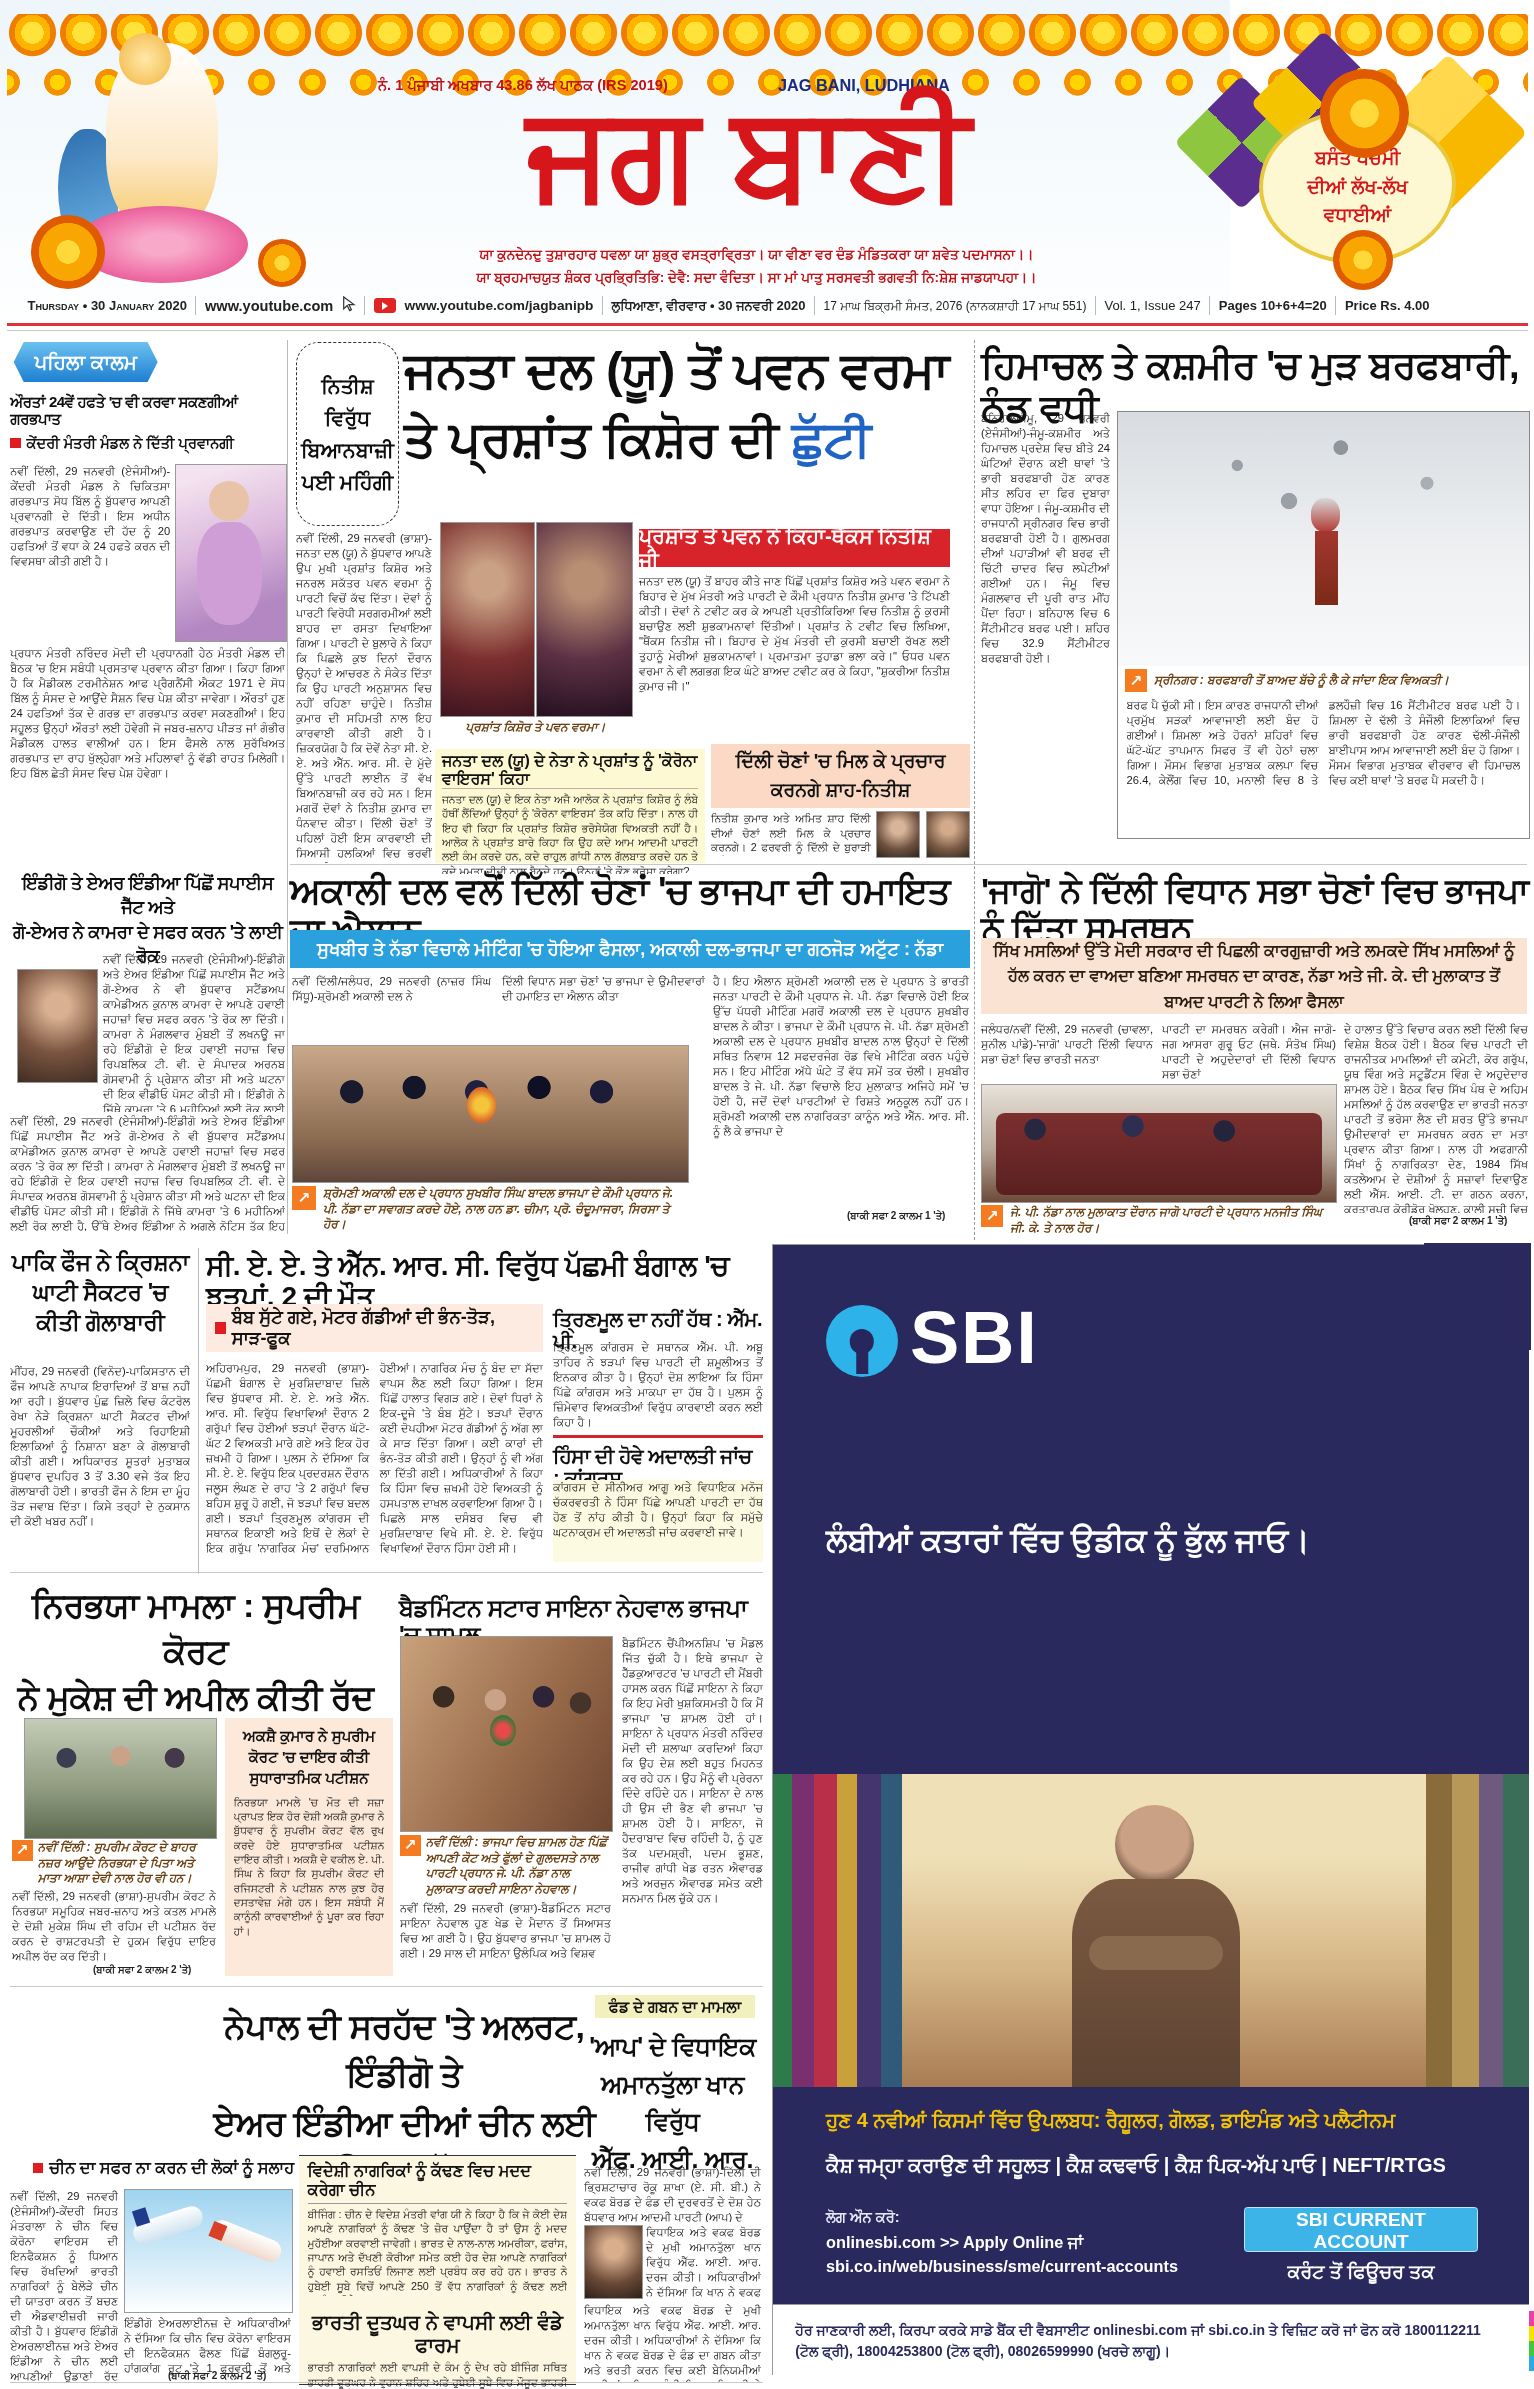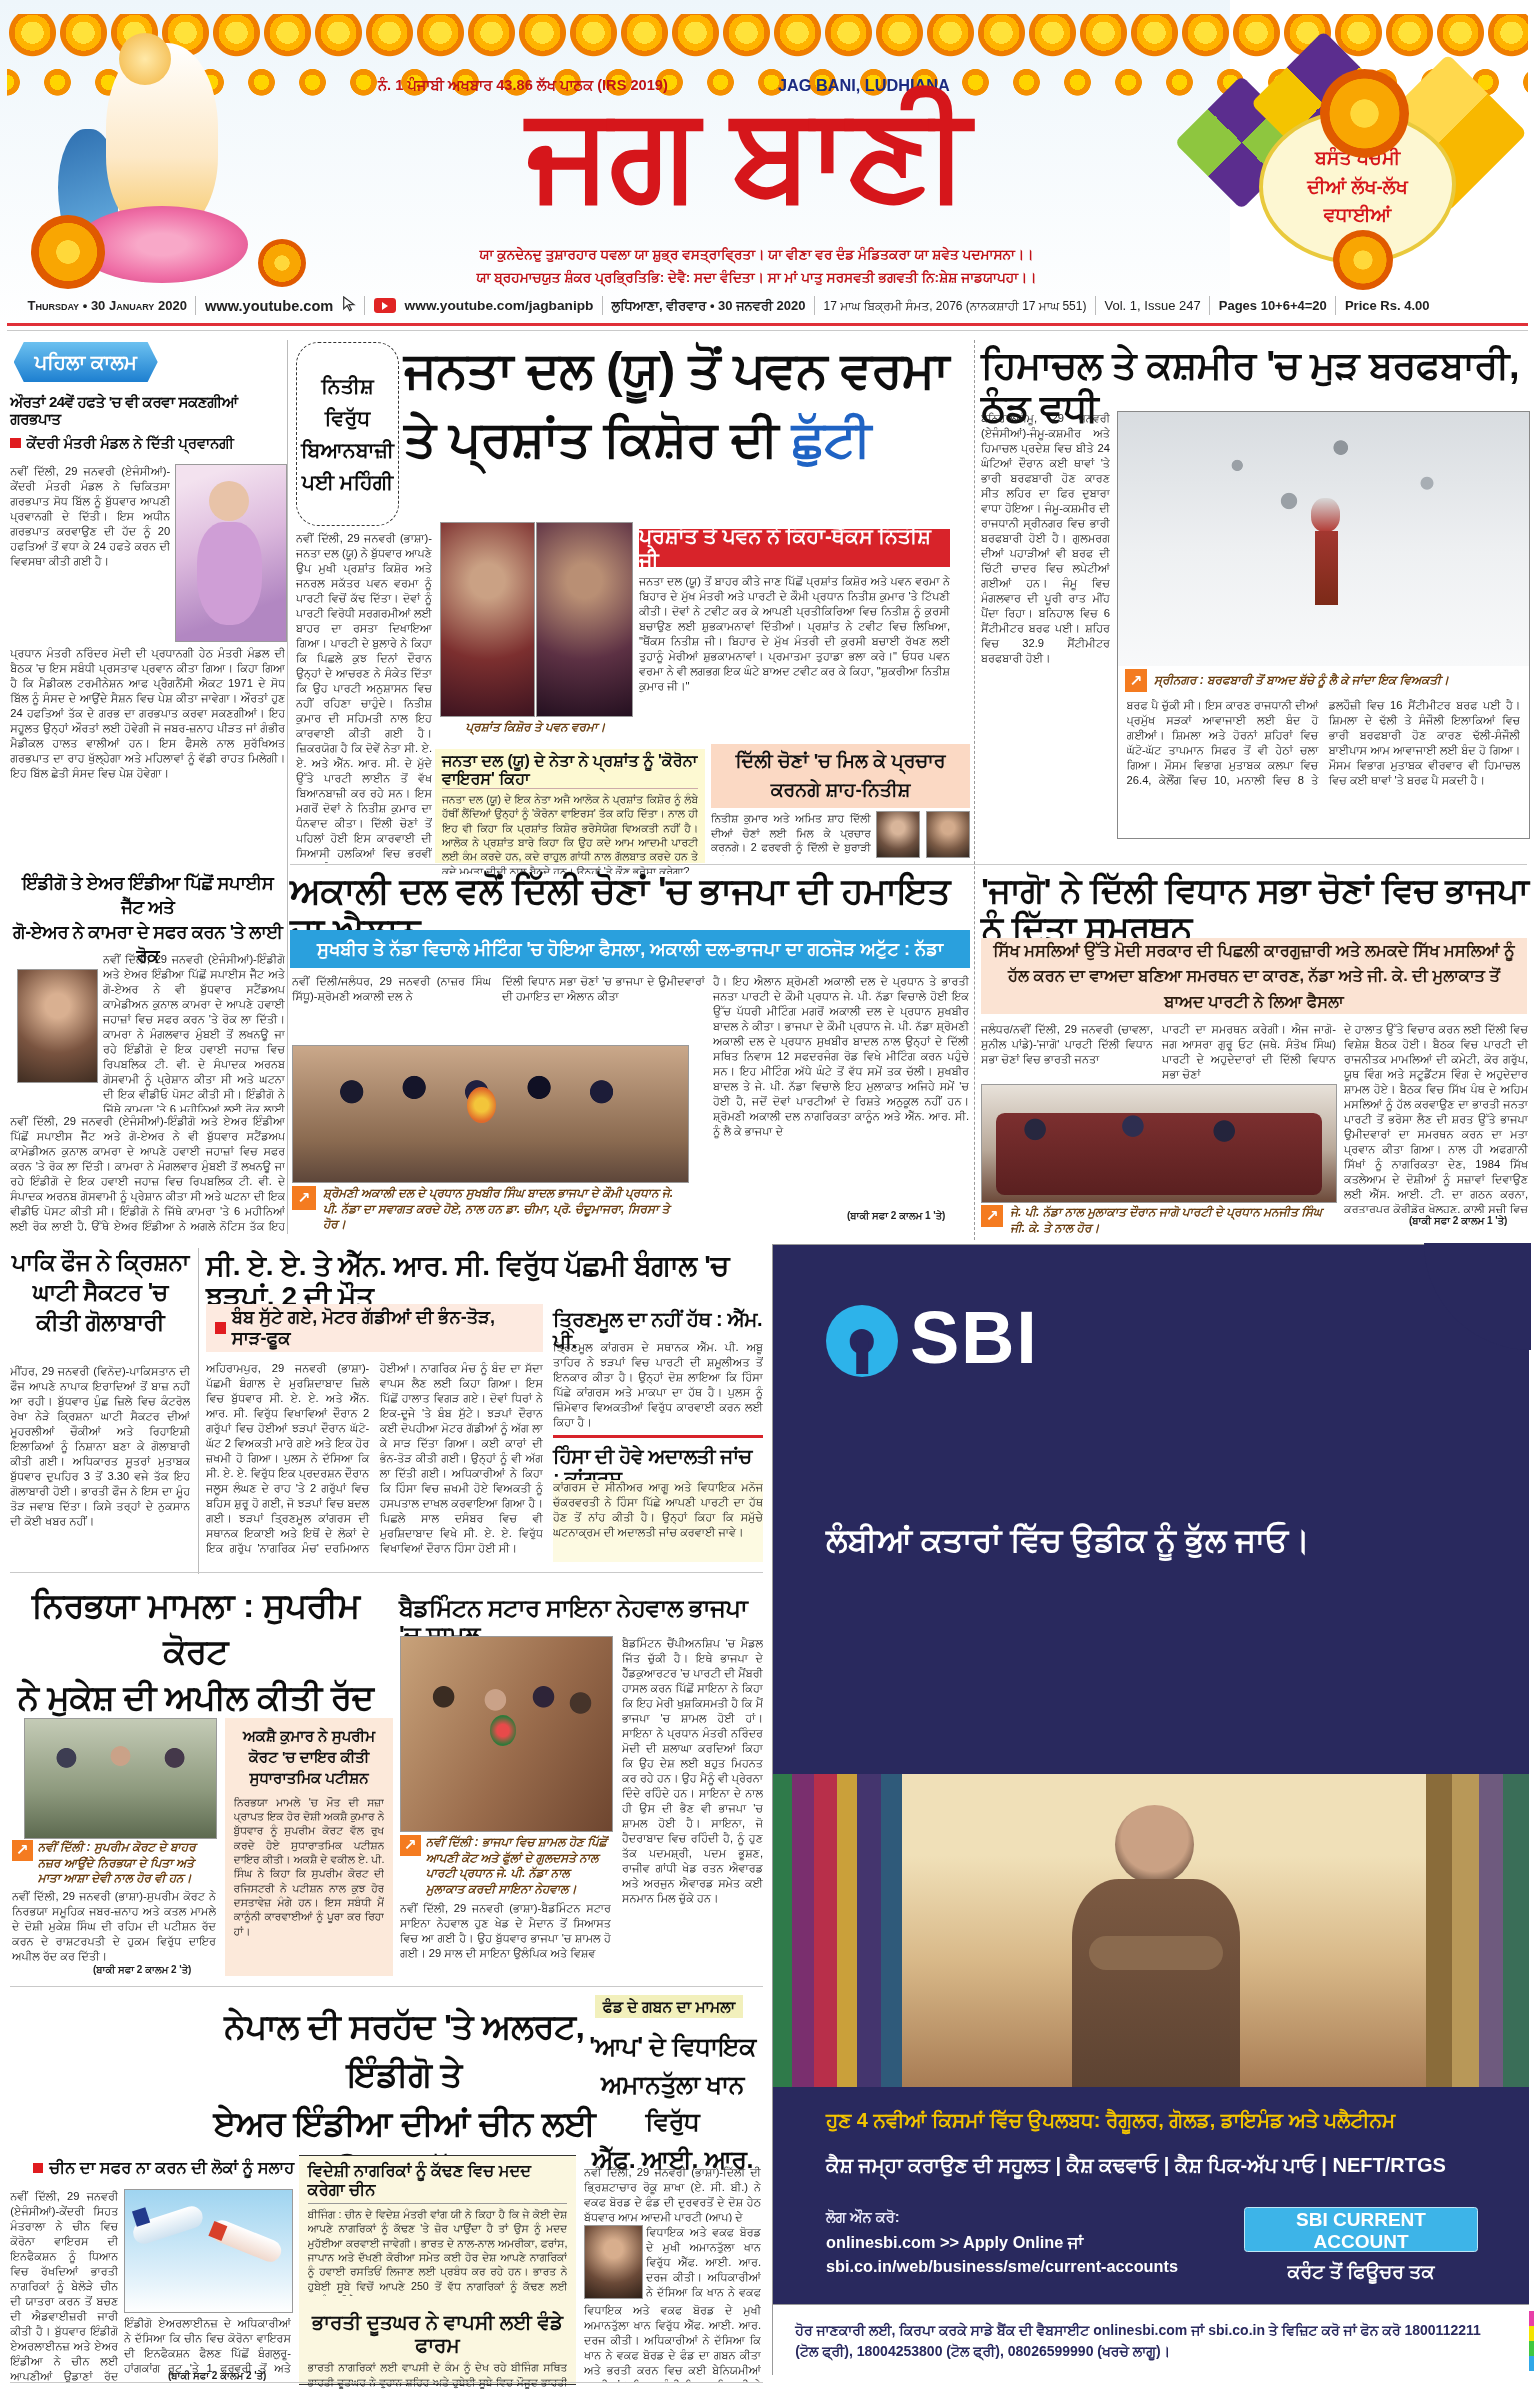--- a/index.html
+++ b/index.html
@@ -266,21 +266,21 @@
   <div class="abs bt" style="left:124px;top:2316px;width:167px;height:60px;">ਇੰਡੀਗੋ ਏਅਰਲਾਈਨਜ਼ ਦੇ ਅਧਿਕਾਰੀਆਂ ਨੇ ਦੱਸਿਆ ਕਿ ਚੀਨ ਵਿਚ ਕੋਰੋਨਾ ਵਾਇਰਸ ਦੀ ਇਨਫੈਕਸ਼ਨ ਫੈਲਣ ਪਿੱਛੋਂ ਬੰਗਲੁਰੂ-ਹਾਂਗਕਾਂਗ ਰੂਟ 'ਤੇ 1 ਫਰਵਰੀ ਤੋਂ ਅਤੇ ਦਿੱਲੀ-ਚੇਂਗਦੂ ਮਾਰਗ 'ਤੇ 1 ਤੋਂ 20 ਫਰਵਰੀ ਤੱਕ ਉਡਾਣਾਂ ਰੱਦ ਰਹਿਣਗੀਆਂ। ਇੰਡੀਗੋ ਨੇ ਕਿਹਾ ਕਿ ਅਜੇ ਕੋਲਕਾਤਾ-ਗੁਆਂਗਜ਼ੂ ਦਰਮਿਆਨ ਉਡਾਣਾਂ ਜਾਰੀ</div>
   <div class="abs note" style="left:168px;top:2370px;">(ਬਾਕੀ ਸਫਾ 2 ਕਾਲਮ 2 'ਤੇ)</div>
 
   <div class="abs" style="left:299px;top:2155px;width:277px;height:230px;background:#fbf7e0;border-top:1.7px solid #333;border-bottom:1.7px solid #333;padding:5.2px 8.6px;box-sizing:border-box;">
     <div style="font-weight:700;font-size:16.3px;color:#111;border-bottom:0.9px solid #999;padding-bottom:3.4px;">ਵਿਦੇਸ਼ੀ ਨਾਗਰਿਕਾਂ ਨੂੰ ਕੱਢਣ ਵਿਚ ਮਦਦ ਕਰੇਗਾ ਚੀਨ</div>
     <div class="bt" style="height:89px;margin-top:3.4px;font-size:10.7px;">ਬੀਜਿੰਗ : ਚੀਨ ਦੇ ਵਿਦੇਸ਼ ਮੰਤਰੀ ਵਾਂਗ ਯੀ ਨੇ ਕਿਹਾ ਹੈ ਕਿ ਜੇ ਕੋਈ ਦੇਸ਼ ਆਪਣੇ ਨਾਗਰਿਕਾਂ ਨੂੰ ਕੱਢਣ 'ਤੇ ਜ਼ੋਰ ਪਾਉਂਦਾ ਹੈ ਤਾਂ ਉਸ ਨੂੰ ਮਦਦ ਮੁਹੱਈਆ ਕਰਵਾਈ ਜਾਵੇਗੀ। ਭਾਰਤ ਦੇ ਨਾਲ-ਨਾਲ ਅਮਰੀਕਾ, ਫਰਾਂਸ, ਜਾਪਾਨ ਅਤੇ ਦੱਖਣੀ ਕੋਰੀਆ ਸਮੇਤ ਕਈ ਹੋਰ ਦੇਸ਼ ਆਪਣੇ ਨਾਗਰਿਕਾਂ ਨੂੰ ਹਵਾਈ ਰਸਤਿਓਂ ਲਿਜਾਣ ਲਈ ਪ੍ਰਬੰਧ ਕਰ ਰਹੇ ਹਨ। ਭਾਰਤ ਨੇ ਹੁਬੇਈ ਸੂਬੇ ਵਿਚੋਂ ਆਪਣੇ 250 ਤੋਂ ਵੱਧ ਨਾਗਰਿਕਾਂ ਨੂੰ ਕੱਢਣ ਲਈ ਪ੍ਰਬੰਧ ਕੀਤੇ ਹਨ।</div>
     <div style="font-weight:700;font-size:20px;color:#111;text-align:center;margin-top:15px;">ਭਾਰਤੀ ਦੂਤਘਰ ਨੇ ਵਾਪਸੀ ਲਈ ਵੰਡੇ ਫਾਰਮ</div>
     <div class="bt" style="height:64px;margin-top:3.4px;font-size:10.7px;">ਭਾਰਤੀ ਨਾਗਰਿਕਾਂ ਲਈ ਵਾਪਸੀ ਦੇ ਕੰਮ ਨੂੰ ਦੇਖ ਰਹੇ ਬੀਜਿੰਗ ਸਥਿਤ ਭਾਰਤੀ ਦੂਤਘਰ ਨੇ ਵੁਹਾਨ ਸ਼ਹਿਰ ਅਤੇ ਹੁਬੇਈ ਸੂਬੇ ਵਿਚ ਮੌਜੂਦ ਭਾਰਤੀ ਨਾਗਰਿਕਾਂ ਨੂੰ ਬੁੱਧਵਾਰ ਰਜਿਸਟ੍ਰੇਸ਼ਨ ਅਤੇ ਸਹਿਮਤੀ ਵਾਲੇ ਫਾਰਮ ਵੰਡੇ। ਦੂਤਘਰ ਨੇ ਵੁਹਾਨ ਵਿਚ ਰਹਿ ਰਹੇ ਭਾਰਤੀ ਨਾਗਰਿਕਾਂ ਦੀ ਮਦਦ ਲਈ 3 ਹਾਟਲਾਈਨਾਂ ਸ਼ੁਰੂ ਕੀਤੀਆਂ ਹਨ।</div>
   </div>
 
-  <div class="abs" style="left:595px;top:1995px;width:148px;background:#f2f0bc;font-weight:700;font-size:15.5px;color:#111;text-align:center;padding:2.6px 0;">ਫੰਡ ਦੇ ਗਬਨ ਦਾ ਮਾਮਲਾ</div>
+  <div class="abs" style="left:595px;top:1995px;width:160px;background:#f2f0bc;font-weight:700;font-size:15.5px;color:#111;text-align:center;padding:2.6px 0;">ਫੰਡ ਦੇ ਗਬਨ ਦਾ ਮਾਮਲਾ</div>
   <div class="abs hl pl" style="left:584px;top:2028px;width:177px;font-size:25px;text-align:center;line-height:1.5;">'ਆਪ' ਦੇ ਵਿਧਾਇਕ
 ਅਮਾਨਤੁੱਲਾ ਖਾਨ ਵਿਰੁੱਧ
 ਐੱਫ. ਆਈ. ਆਰ.</div>
   <div class="abs bt" style="left:584px;top:2165px;width:177px;height:57px;">ਨਵੀਂ ਦਿੱਲੀ, 29 ਜਨਵਰੀ (ਭਾਸ਼ਾ)-ਦਿੱਲੀ ਦੀ ਭ੍ਰਿਸ਼ਟਾਚਾਰ ਰੋਕੂ ਸ਼ਾਖਾ (ਏ. ਸੀ. ਬੀ.) ਨੇ ਵਕਫ ਬੋਰਡ ਦੇ ਫੰਡ ਦੀ ਦੁਰਵਰਤੋਂ ਦੇ ਦੋਸ਼ ਹੇਠ ਬੁੱਧਵਾਰ ਆਮ ਆਦਮੀ ਪਾਰਟੀ (ਆਪ) ਦੇ</div>
   <div class="abs ph" style="left:584px;top:2225px;width:57px;height:72px;background:radial-gradient(circle at 50% 32%,#d8ae8d 16%,#6b4a38 60%,#2e2018);"></div>
   <div class="abs bt" style="left:646px;top:2225px;width:115px;height:74px;">ਵਿਧਾਇਕ ਅਤੇ ਵਕਫ ਬੋਰਡ ਦੇ ਮੁਖੀ ਅਮਾਨਤੁੱਲਾ ਖਾਨ ਵਿਰੁੱਧ ਐੱਫ. ਆਈ. ਆਰ. ਦਰਜ ਕੀਤੀ। ਅਧਿਕਾਰੀਆਂ ਨੇ ਦੱਸਿਆ ਕਿ ਖਾਨ ਨੇ ਵਕਫ ਬੋਰਡ ਦੇ ਫੰਡ ਦਾ ਗਬਨ ਕੀਤਾ ਅਤੇ ਭਰਤੀ ਕਰਨ ਵਿਚ ਕਈ ਬੇਨਿਯਮੀਆਂ ਵਰਤੀਆਂ। ਇਸ ਸਬੰਧੀ ਇਕ ਅਧਿਕਾਰੀ ਨੇ ਆਪਣੀ ਪਛਾਣ ਗੁਪਤ ਰੱਖਣ ਦੀ ਸ਼ਰਤ 'ਤੇ ਕਿਹਾ ਕਿ ਅਸੀਂ ਖਾਨ ਵਿਰੁੱਧ ਐੱਫ. ਆਈ. ਆਰ. ਦਰਜ ਕਰ ਲਈ ਹੈ। ਹੋਰਨਾਂ ਪ੍ਰਕਿਰਿਆਵਾਂ ਨੂੰ ਵੀ ਅੰਜਾਮ ਦਿੱਤਾ ਜਾ ਰਿਹਾ ਹੈ। ਗਬਨ ਕੀਤੇ ਗਏ ਫੰਡ ਦੀ ਕੁਲ ਰਕਮ ਦਾ ਪਤਾ ਲਾਇਆ ਜਾ ਰਿਹਾ ਹੈ।</div>
   <div class="abs bt" style="left:584px;top:2303px;width:177px;height:79px;">ਵਿਧਾਇਕ ਅਤੇ ਵਕਫ ਬੋਰਡ ਦੇ ਮੁਖੀ ਅਮਾਨਤੁੱਲਾ ਖਾਨ ਵਿਰੁੱਧ ਐੱਫ. ਆਈ. ਆਰ. ਦਰਜ ਕੀਤੀ। ਅਧਿਕਾਰੀਆਂ ਨੇ ਦੱਸਿਆ ਕਿ ਖਾਨ ਨੇ ਵਕਫ ਬੋਰਡ ਦੇ ਫੰਡ ਦਾ ਗਬਨ ਕੀਤਾ ਅਤੇ ਭਰਤੀ ਕਰਨ ਵਿਚ ਕਈ ਬੇਨਿਯਮੀਆਂ ਵਰਤੀਆਂ। ਇਸ ਸਬੰਧੀ ਇਕ ਅਧਿਕਾਰੀ ਨੇ ਆਪਣੀ ਪਛਾਣ ਗੁਪਤ ਰੱਖਣ ਦੀ ਸ਼ਰਤ 'ਤੇ ਕਿਹਾ ਕਿ ਅਸੀਂ ਖਾਨ ਵਿਰੁੱਧ ਐੱਫ. ਆਈ. ਆਰ. ਦਰਜ ਕਰ ਲਈ ਹੈ। ਹੋਰਨਾਂ ਪ੍ਰਕਿਰਿਆਵਾਂ ਨੂੰ ਵੀ ਅੰਜਾਮ ਦਿੱਤਾ ਜਾ ਰਿਹਾ ਹੈ। ਗਬਨ ਕੀਤੇ ਗਏ ਫੰਡ ਦੀ ਕੁਲ ਰਕਮ ਦਾ ਪਤਾ ਲਾਇਆ ਜਾ ਰਿਹਾ ਹੈ।</div>
 
   <div class="abs" style="left:772px;top:1244px;width:756px;height:1131px;border:0.9px solid #999;box-sizing:border-box;background:#29295e;">
     <div class="abs" style="left:0;top:0;width:756px;height:529px;background:#29295e;border-radius:0 0 0 0;">

